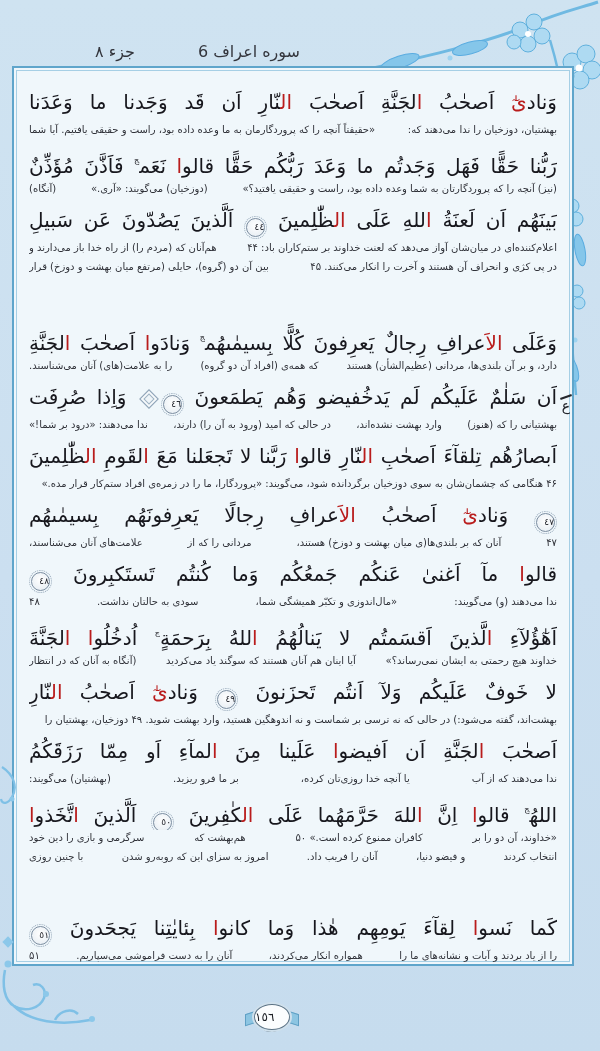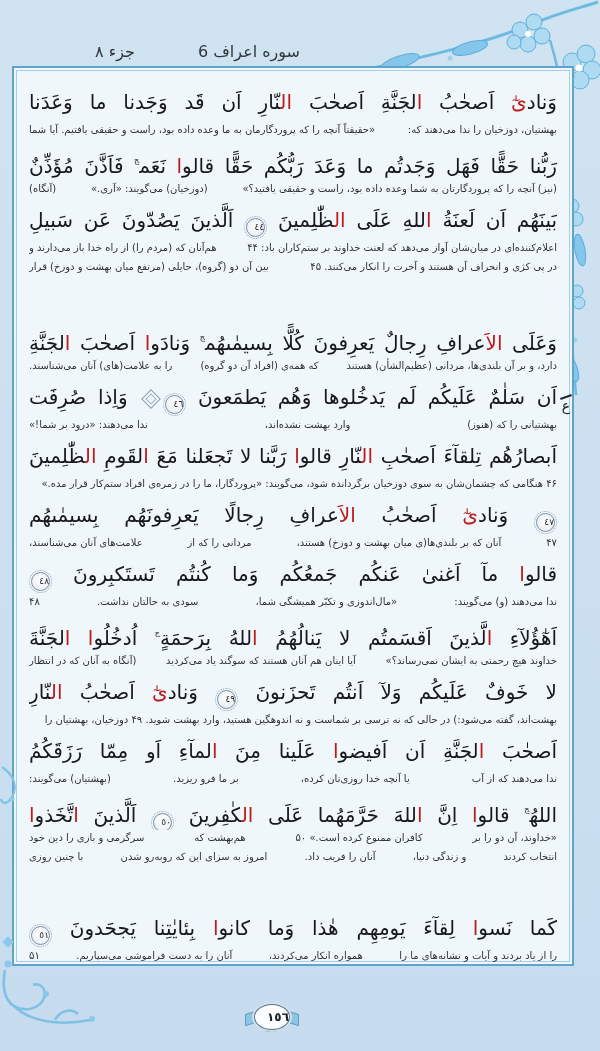--- a/index.html
+++ b/index.html
@@ -35,21 +35,21 @@
   
   .ruku{position:absolute;right:24px;top:396px;width:20px;text-align:center;
         font-size:14px;color:#24262c;line-height:13px;}
   .ruku .bar{display:block;width:12px;height:2px;background:#24262c;margin:0 auto 2px auto;transform:rotate(-20deg);}
   
   .watermark{position:absolute;left:452px;top:1056px;font-family:Liberation Serif, serif;
              font-weight:bold;font-size:18px;color:#2b7fd2;text-shadow:0 1px 0 #9cc3e8;}
   .page-badge{position:absolute;left:248px;top:1003px;width:48px;height:32px;}
   .badge-oval{position:absolute;left:6px;top:1px;width:34px;height:24px;border-radius:50%;
               background:#fbfdfe;border:1.5px solid #5d7486;box-shadow:0 0 0 2px #cfe0ec;
-              text-align:right;line-height:24px;font-size:12px;color:#1d2026;font-weight:bold;}
+              text-align:left;line-height:24px;font-size:12px;color:#1d2026;}
   .ribbon{position:absolute;top:9px;width:12px;height:10px;background:#8cc5e2;border:1px solid #5f9fc4;}
   .ribbon.l{left:-3px;transform:skewY(-18deg);}
   .ribbon.r{right:-3px;transform:skewY(18deg);}
   .badge-knot{position:absolute;left:15px;top:22px;width:16px;height:7px;border-radius:50%;
               background:#6b7f8f;}
   
   .orn{position:absolute;pointer-events:none;}
   .orn-tr{top:0;right:0;}
   .orn-bl{left:0;top:930px;}
   .orn-ml{left:0;top:765px;}
@@ -144,24 +144,25 @@
         </div>
         <div class="row">
           <div class="ar"><span>وَعَلَى </span><span class="muted">الاَ</span><span>عرافِ رِجالٌ يَعرِفونَ كُلًّا بِسيمٰىهُم</span><sup style="font-size: 8px; color: rgb(23, 23, 29); vertical-align: 10px;">ج</sup><span> وَنادَو</span><span class="muted">ا</span><span> اَصحٰبَ </span><span class="muted">ا</span><span>لجَنَّةِ</span></div>
           <div class="tr">
             <span>دارد، و بر آن بلندی‌ها، مردانی (عظیم‌الشأن) هستند</span>
             <span>که همه‌ی (افراد آن دو گروه)</span>
             <span>را به علامت(های) آنان می‌شناسند.</span>
           </div>
         </div>
         <div class="row">
-          <div class="ar"><span>اَن سَلٰمٌ عَلَيكُم لَم يَدخُلوها وَهُم يَطمَعونَ </span><span class="ayah">٤٦</span><span class="hizb"></span><span> وَاِذا صُرِفَت</span></div>
+          <div class="ar"><span>اَن سَلٰمٌ عَلَيكُم لَم يَدخُفيضو وَهُم يَطمَعونَ </span><span class="ayah">٤٦</span><span class="hizb"></span><span> وَاِذا صُرِفَت</span></div>
           <div class="tr">
             <span>بهشتیانی را که (هنوز)</span>
             <span>وارد بهشت نشده‌اند،</span>
+            <span>در حالی که امید (ورود به آن را) دارند،</span>
             <span>ندا می‌دهند: «درود بر شما!»</span>
           </div>
         </div>
         <div class="row">
           <div class="ar"><span>اَبصارُهُم تِلقآءَ اَصحٰبِ </span><span class="muted">ال‍</span><span>‍نّارِ قالو</span><span class="muted">ا</span><span> رَبَّنا لا تَجعَلنا مَعَ </span><span class="muted">ا</span><span>لقَومِ </span><span class="muted">ال‍</span><span>‍ظّٰلِمينَ</span></div>
           <div class="tr">
             <span>۴۶ هنگامی که چشمان‌شان به سوی دوزخیان برگردانده شود، می‌گویند: «پروردگارا، ما را در زمره‌ی افراد ستم‌کار قرار مده.»</span>
           </div>
         </div>
         <div class="row">
@@ -210,21 +211,21 @@
           <div class="tr">
             <span>«خداوند، آن دو را بر</span>
             <span>کافران ممنوع کرده است.» ۵۰</span>
             <span>هم‌بهشت که</span>
             <span>سرگرمی و بازی را دین خود</span>
           </div>
         </div>
         <div class="row">
           <div class="tr">
             <span>انتخاب کردند</span>
-            <span>و زندگی دنیا،</span>
+            <span>و فيضو دنیا،</span>
             <span>آنان را فریب داد.</span>
             <span>امروز به سزای این که روبه‌رو شدن</span>
             <span>با چنین روزی</span>
           </div>
         </div>
         <div class="row">
           <div class="ar"><span>كَما نَسو</span><span class="muted">ا</span><span> لِقآءَ يَومِهِم هٰذا وَما كانو</span><span class="muted">ا</span><span> بِئايٰتِنا يَجحَدونَ </span><span class="ayah">٥١</span></div>
           <div class="tr">
             <span>را از یاد بردند و آیات و نشانه‌های ما را</span>
             <span>همواره انکار می‌کردند،</span>

